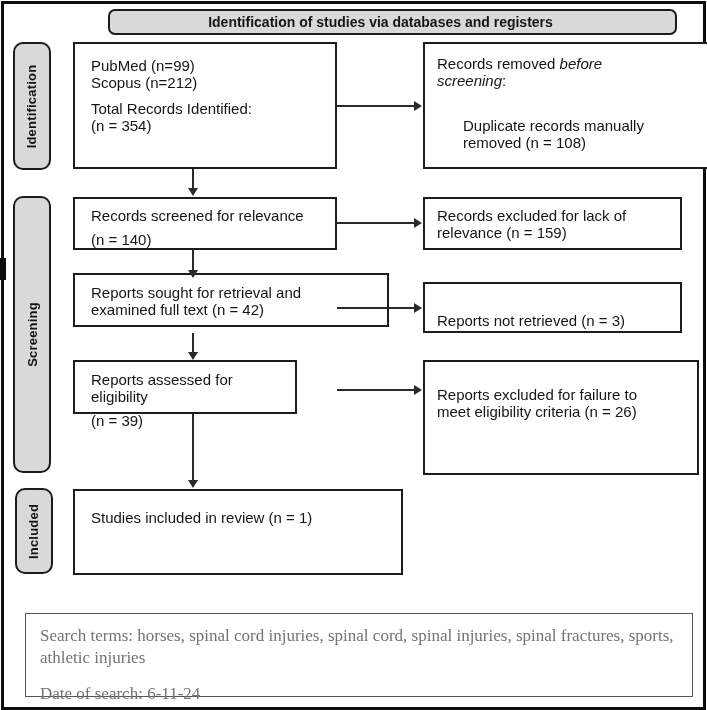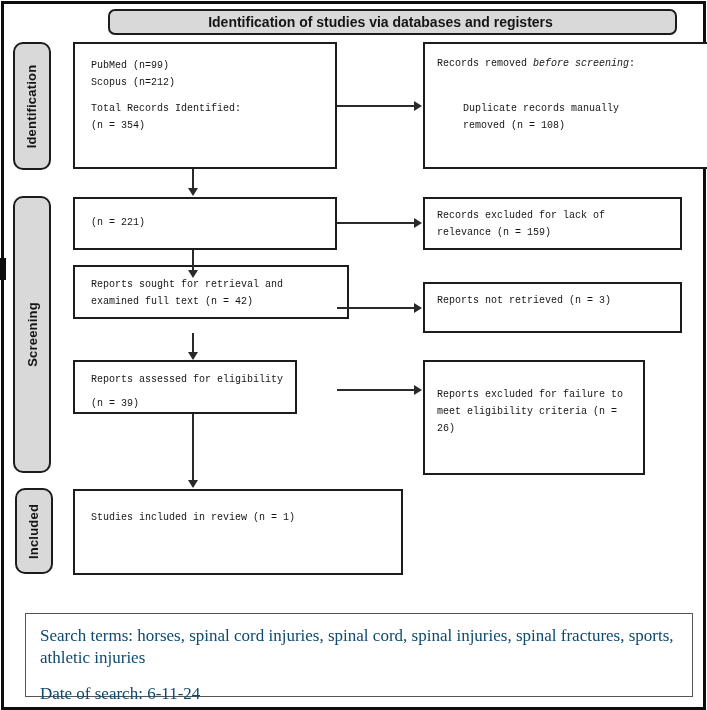--- a/index.html
+++ b/index.html
@@ -27,21 +27,21 @@
   .side-label{
     position:absolute;width:38px;background:var(--label_fill);
     border:2px solid var(--border);border-radius:10px;box-sizing:border-box;
     display:flex;align-items:center;justify-content:center;
   }
   .side-label span{
     transform:rotate(-90deg);white-space:nowrap;font-weight:bold;font-size:13px;letter-spacing:.2px;
   }
   .flow-box{
     position:absolute;background:var(--box_fill);border:2px solid var(--border);
-    box-sizing:border-box;font-size:10px;line-height:17px;font-family:Liberation Mono, monospace;
+    box-sizing:border-box;font-size:15px;line-height:17px;
   }
   .box-line{min-height:0;}
   .box-line:empty{height:9px;}
   .gap-top{margin-top:7px;}
   .indent{padding-left:26px;margin-top:28px;}
   .narrow{max-width:202px;}
   .arr-v{position:absolute;width:2px;background:var(--arrow);}
   .arr-v::after{
     content:"";position:absolute;bottom:-8px;left:-4px;
     border-left:5px solid transparent;border-right:5px solid transparent;
@@ -50,21 +50,21 @@
   .arr-h{position:absolute;height:2px;background:var(--arrow);}
   .arr-h::after{
     content:"";position:absolute;right:-8px;top:-4px;
     border-top:5px solid transparent;border-bottom:5px solid transparent;
     border-left:8px solid var(--arrow);
   }
   .footer-box{
     position:absolute;left:25px;top:613px;width:668px;height:84px;
     border:1.5px solid #555;box-sizing:border-box;
     font-family:"Liberation Serif","DejaVu Serif",serif;
-    font-size:17px;line-height:22px;color:#0c4a6e;
+    font-size:17px;line-height:22px;color:#737373;
     padding:11px 14px 0 14px;
   }
   .footer-box .terms{max-width:640px;}
   .footer-box .date{margin-top:14px;}
   .em-it{font-style:italic;}
 </style>
 </head>
 <body>
 
 <div id="stage">
@@ -93,38 +93,39 @@
     <div class="box-line">Total Records Identified:</div>
     <div class="box-line">(n = 354)</div>
   </div>
 
   <div class="flow-box" style="left:423px;top:42px;width:295px;height:127px;padding:11px 8px 14px 12px;">
     <div class="narrow"><span>Records removed </span><span class="em-it">before screening</span><span>:</span></div>
     <div class="indent narrow">Duplicate records manually removed (n = 108)</div>
   </div>
 
   <div class="flow-box" style="left:73px;top:197px;width:264px;height:53px;padding:8px 8px 0 16px;">
-    <div class="gap-top">(n = 221)</div>
+    <div>Records screened for relevance</div>
+    <div class="gap-top">(n = 140)</div>
   </div>
   <div class="flow-box" style="left:423px;top:197px;width:259px;height:53px;padding:8px 8px 0 12px;">
     <div class="narrow">Records excluded for lack of relevance (n = 159)</div>
   </div>
 
-  <div class="flow-box" style="left:73px;top:265px;width:276px;height:54px;padding:9px 24px 0 16px;">
+  <div class="flow-box" style="left:73px;top:273px;width:316px;height:54px;padding:9px 24px 0 16px;">
     <div>Reports sought for retrieval and examined full text (n = 42)</div>
   </div>
-  <div class="flow-box" style="left:423px;top:282px;width:259px;height:51px;padding:8px 8px 0 12px;">
+  <div class="flow-box" style="left:423px;top:282px;width:259px;height:51px;padding:28px 8px 0 12px;">
     <div>Reports not retrieved (n = 3)</div>
   </div>
 
   <div class="flow-box" style="left:73px;top:360px;width:224px;height:54px;padding:9px 8px 0 16px;">
     <div>Reports assessed for eligibility</div>
     <div class="gap-top">(n = 39)</div>
   </div>
-  <div class="flow-box" style="left:423px;top:360px;width:222px;height:115px;padding:24px 8px 0 12px;">
+  <div class="flow-box" style="left:423px;top:360px;width:276px;height:115px;padding:24px 8px 0 12px;">
     <div class="narrow">Reports excluded for failure to meet eligibility criteria (n = 26)</div>
   </div>
 
   <div class="flow-box" style="left:73px;top:489px;width:330px;height:86px;padding:18px 8px 0 16px;">
     <div>Studies included in review (n = 1)</div>
   </div>
 
   <div class="arr-v" style="left:192px;top:169px;height:19px;"></div>
   <div class="arr-v" style="left:192px;top:250px;height:20px;"></div>
   <div class="arr-v" style="left:192px;top:333px;height:19px;"></div>

